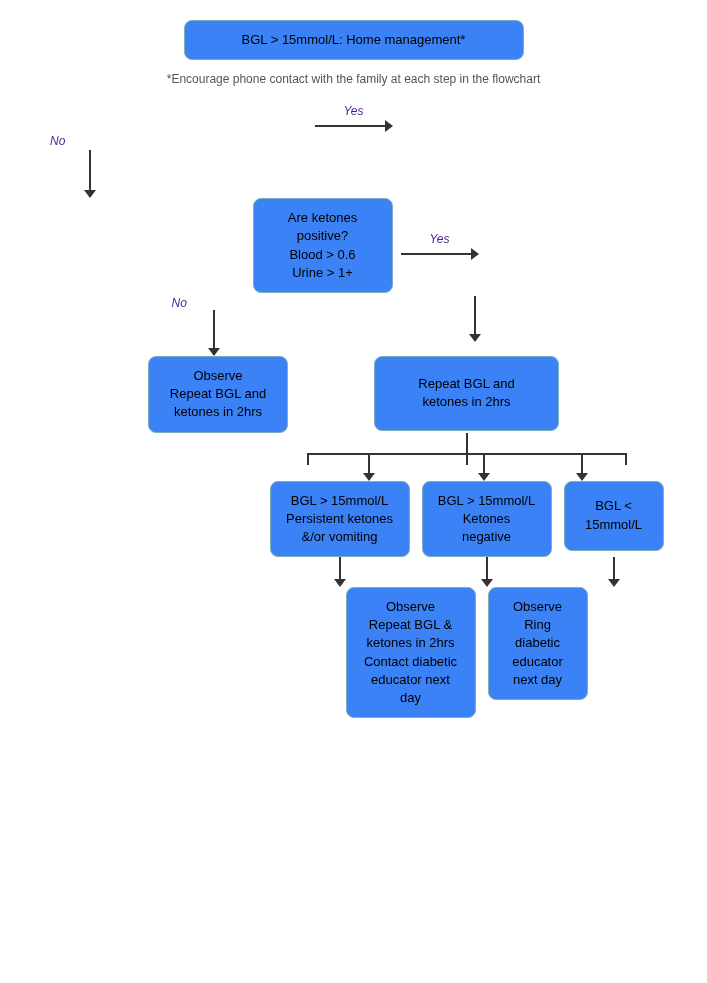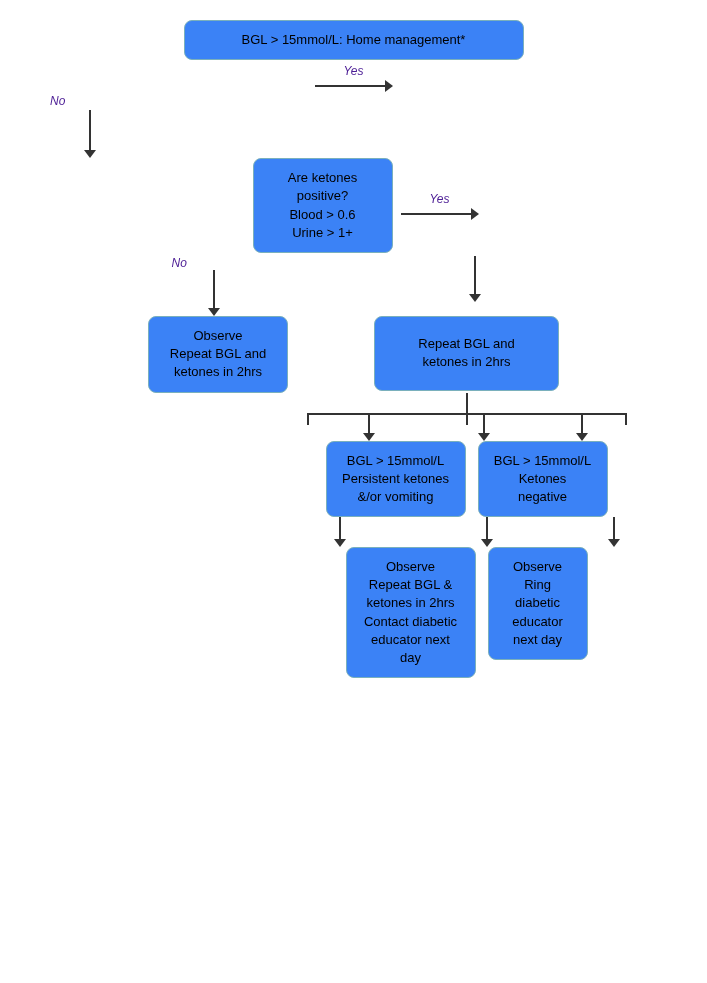--- a/index.html
+++ b/index.html
@@ -72,20 +72,21 @@
 </head>
 <body>
 
 <div class="page">
   <div class="flowchart">
 
     <div class="box" style="width:340px; margin-bottom:4px;">
       <span>BGL &gt; 15mmol/L: Home management*</span>
     </div>
 
+    <div class="subtitle">*Encourage phone contact with the family at each step in the flowchart</div>
 
     <div style="display:flex; flex-direction:row; align-items:center; width:100%; justify-content:center; position:relative;">
 
 
       <div style="display:flex; flex-direction:column; align-items:center; margin: 0 8px; position:relative;">
         <span class="label-text" style="margin-bottom:2px;">Yes</span>
         <div style="display:flex; flex-direction:row; align-items:center;">
           <div class="h-arrow-line" style="width:70px;"></div>
           <div class="h-arrow-head"></div>
         </div>
@@ -221,20 +222,23 @@
     <div style="display:flex; flex-direction:row; width:100%; justify-content:center; align-items:flex-start; gap:12px; margin-left:226px; margin-top:0;">
       <div class="box" style="width:140px; min-height:70px; display:flex; align-items:center; justify-content:center;">
         <span style="white-space:pre-line; text-align:center;">BGL &gt; 15mmol/L
 Persistent ketones
 &amp;/or vomiting</span>
       </div>
       <div class="box" style="width:130px; min-height:70px; display:flex; align-items:center; justify-content:center;">
         <span style="white-space:pre-line; text-align:center;">BGL &gt; 15mmol/L
 Ketones negative</span>
       </div>
+      <div class="box" style="width:100px; min-height:70px; display:flex; align-items:center; justify-content:center;">
+        <span style="white-space:pre-line; text-align:center;">BGL &lt; 15mmol/L</span>
+      </div>
     </div>
 
     <div style="display:flex; flex-direction:row; width:100%; justify-content:center; align-items:flex-start; gap:12px; margin-left:226px; margin-top:0;">
       <div style="width:140px; display:flex; flex-direction:column; align-items:center;">
         <div class="arrow-down">
           <div class="arrow-line" style="height:22px;"></div>
           <div class="arrow-head-down"></div>
         </div>
       </div>
       <div style="width:130px; display:flex; flex-direction:column; align-items:center;">

